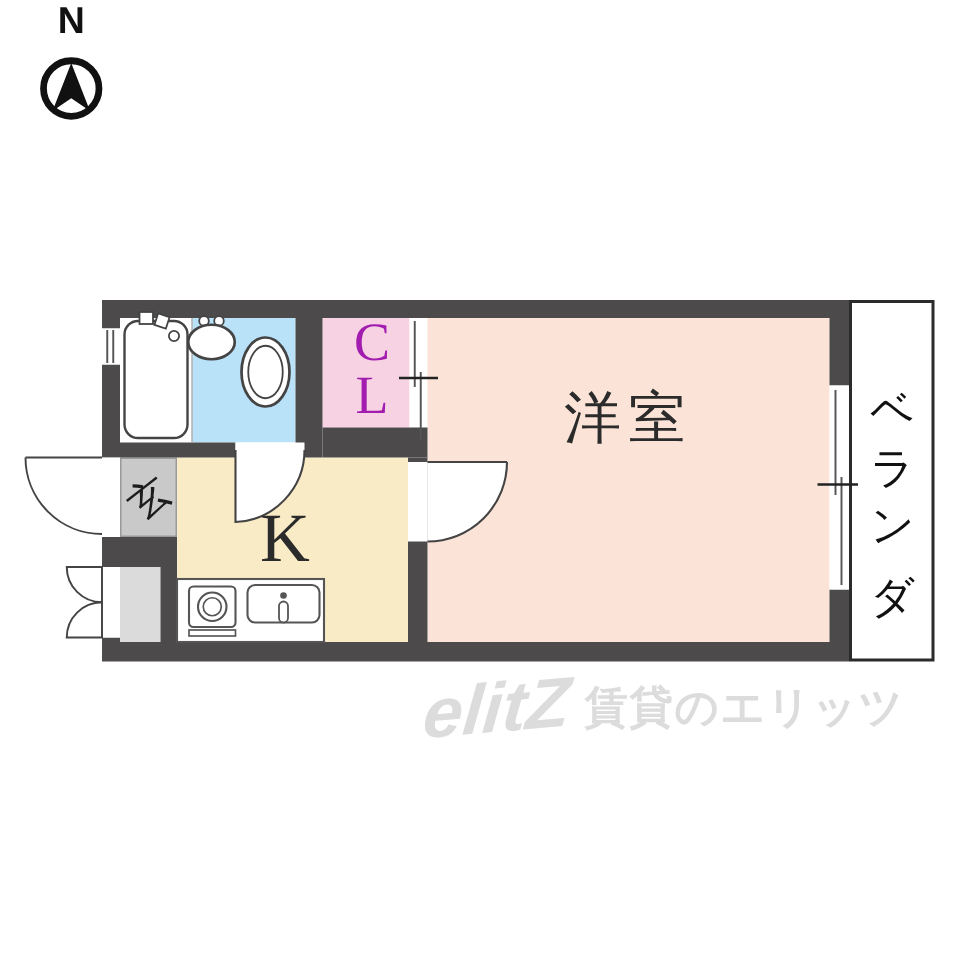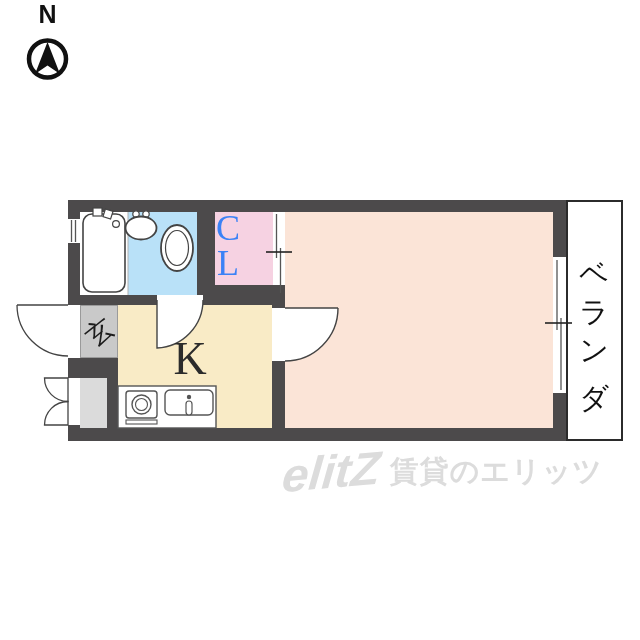--- a/index.html
+++ b/index.html
@@ -17,22 +17,22 @@
   .f-storage{background:var(--storage-floor,#dbdbdb);}
   
   .wall{position:absolute;background:var(--wall,#4c4a4b);z-index:2;}
   .open{position:absolute;background:#fff;z-index:3;}
   
   #overlay{position:absolute;left:0;top:0;z-index:4;}
   
   .lbl{position:absolute;z-index:5;color:#2b2b2b;}
   .lbl-west{left:285px;top:258px;width:268px;text-align:center;font-size:38px;line-height:1.15;letter-spacing:5px;}
   .lbl-k{left:160px;top:332px;width:60px;text-align:center;font-size:46px;}
-  .lbl-cl{left:208px;top:211px;width:40px;text-align:center;font-size:36px;line-height:0.98;
-          color:#3b82f6;word-break:break-all;}
+  .lbl-cl{left:228px;top:211px;width:40px;text-align:center;font-size:36px;line-height:0.98;
+          color:#a21caf;word-break:break-all;}
   .lbl-cl span{display:inline-block;width:1.05em;word-break:break-all;}
   .lbl-gen{left:80px;top:305px;width:38px;height:53px;display:flex;align-items:center;justify-content:center;
            font-size:27px;color:#1c1c1c;}
   .lbl-gen .g{transform:rotate(-38deg);display:block;}
   
   .veranda{position:absolute;left:566px;top:200px;width:57px;height:241px;background:#fff;
            border:2px solid #2b2b2b;box-sizing:border-box;z-index:2;
            display:flex;align-items:center;justify-content:center;}
   .veranda .vtxt{writing-mode:vertical-rl;text-orientation:upright;font-size:29px;color:#111;
                  letter-spacing:7px;font-family:"Liberation Serif", serif;}
@@ -155,20 +155,21 @@
       <line x1="276.5" y1="214" x2="276.5" y2="258"></line>
       <line x1="280.5" y1="248" x2="280.5" y2="293"></line>
     </g>
     <g stroke="#222" stroke-width="1.6">
       <line x1="545" y1="323" x2="572" y2="323"></line>
       <line x1="266" y1="252" x2="292" y2="252"></line>
     </g>
   </svg>
 
   <div class="lbl lbl-west">
+    <div>洋室</div>
   </div>
   <div class="lbl lbl-k">K</div>
   <div class="lbl lbl-cl">
     <span>CL</span>
   </div>
   <div class="lbl lbl-gen">
     <span class="g">玄</span>
   </div>
 
   <div class="wmark">

